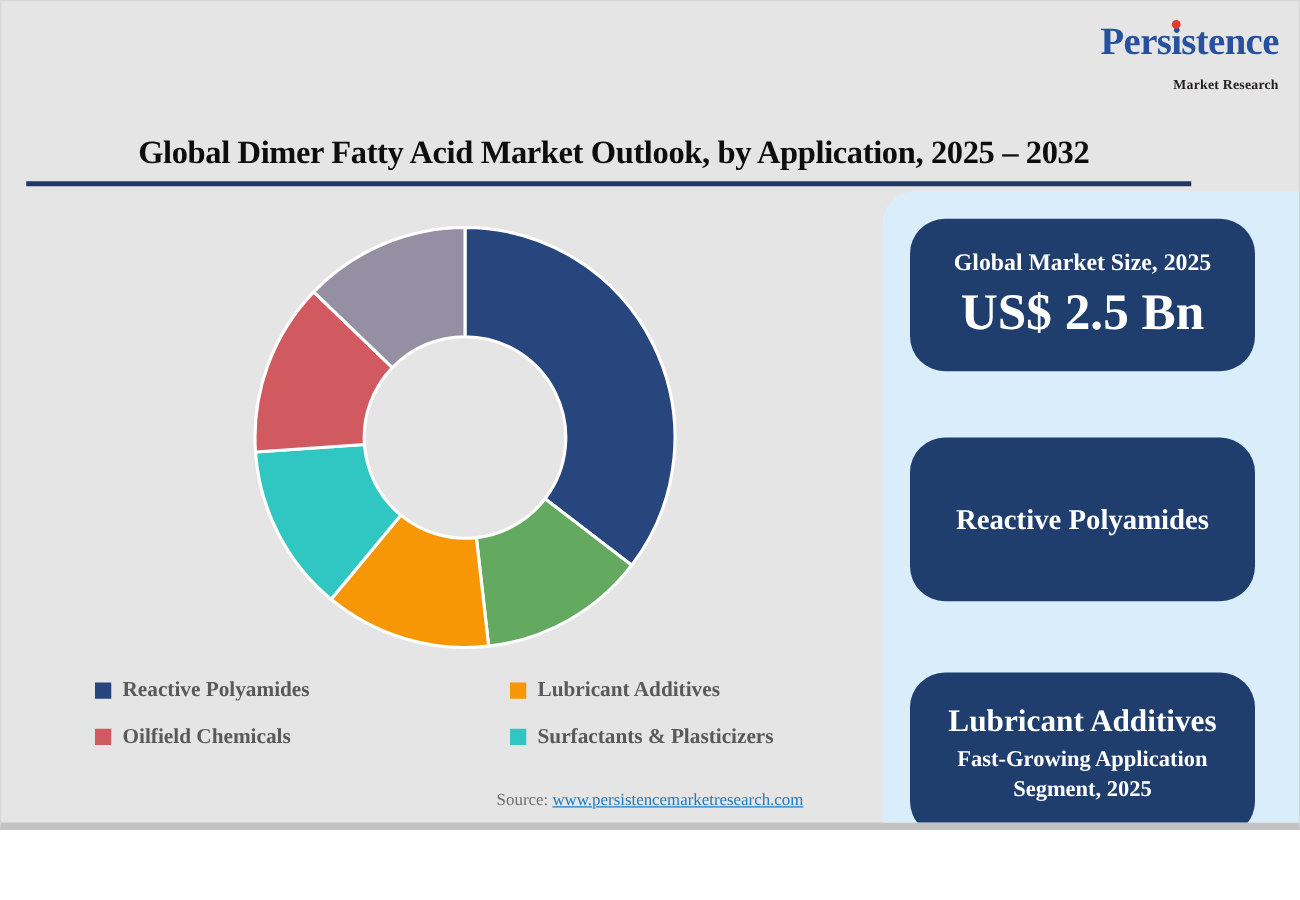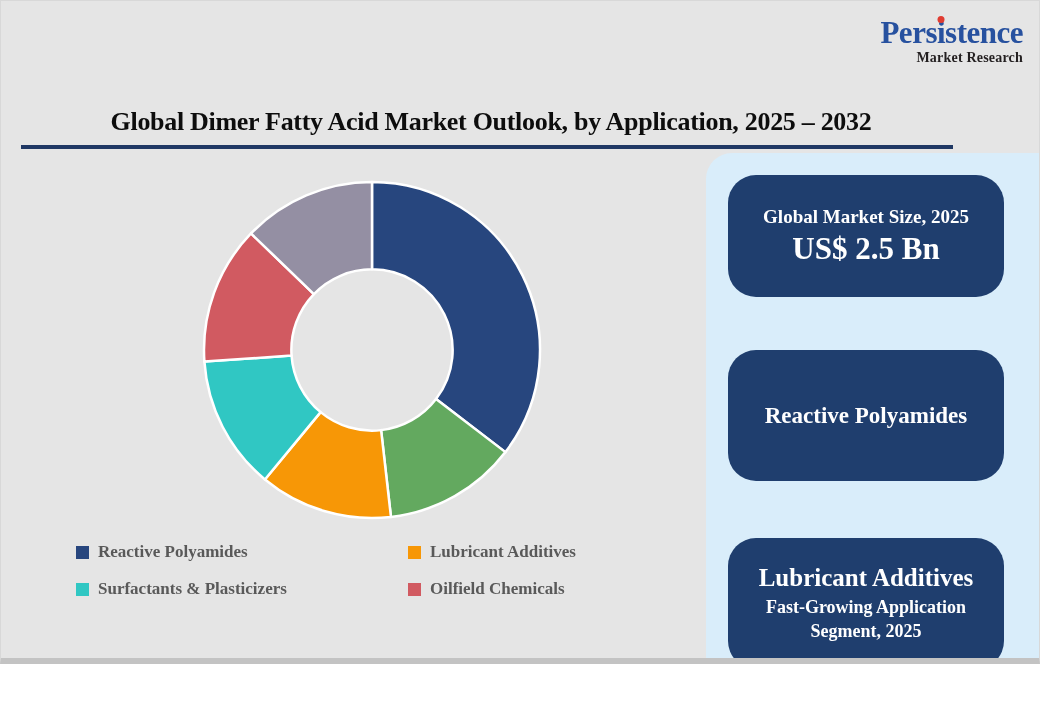--- a/index.html
+++ b/index.html
@@ -11,21 +11,21 @@
   }
 
   
   .logo { position:absolute; top:16px; right:16px; text-align:right; }
   .logo-main { font-size:31px; font-weight:bold; color:#27519F; letter-spacing:-0.5px; line-height:1; white-space:nowrap; }
   .logo-i { position:relative; display:inline-block; }
   .logo-i .red-dot {
     position:absolute; top:-1px; left:50%; transform:translateX(-50%);
     width:7px; height:7px; border-radius:50%; background:#E03C31;
   }
-  .logo-sub { font-size:14px; font-weight:bold; color:#231F20; margin-top:2px; letter-spacing:0.2px; }
+  .logo-sub { font-size:11px; font-weight:bold; color:#231F20; margin-top:14px; letter-spacing:0.2px; }
 
   
   .title {
     position:absolute; left:20px; top:106px; width:940px;
     font-size:26px; font-weight:bold; color:#0D0D0D; letter-spacing:-0.3px; white-space:nowrap;text-align:center;
   }
   .title-rule { position:absolute; left:20px; top:144px; width:932px; height:4px; background:#1F3864; }
 
   
   .donut { position:absolute; left:197px; top:175px; width:348px; height:348px; }
@@ -42,21 +42,21 @@
   .panel { position:absolute; left:705px; top:152px; width:320px; height:533px; background:#D9EDFA; border-radius:26px;padding-left:41px; }
   .card {
     position:absolute; left:22px; width:276px; box-sizing:border-box;
     background:#1F3E6E; border-radius:28px; color:#ffffff; text-align:center;
     display:flex; flex-direction:column; justify-content:center; padding:10px 14px;
   }
   .card-1 { top:22px;  height:122px; }
   .card-2 { top:197px; height:131px; }
   .card-3 { top:385px; height:131px; }
   .card-1 .card-title { font-size:19px; font-weight:bold; }
-  .card-1 .card-value { font-size:31px; font-weight:bold; margin-top:3px; }
+  .card-1 .card-value { font-size:41px; font-weight:bold; margin-top:3px; }
   .card-2 .card-title { font-size:23px; font-weight:bold; }
   .card-3 .card-title { font-size:25px; font-weight:bold; }
   .card-sub { font-size:18px; font-weight:bold; line-height:1.3; margin-top:4px; }
 
   
   .source { position:absolute; left:0; right:0; bottom:10px; text-align:center; font-size:13.5px; color:#6E6E6E; }
   .source a { color:#1D7CC4; text-decoration:underline; cursor:pointer; }
 </style>
 </head>
 <body>
@@ -85,37 +85,41 @@
   <div class="legend">
     <div class="legend-item">
       <span class="legend-marker" style="background: rgb(39, 70, 126);"></span>
       <span>Reactive Polyamides</span>
     </div>
     <div class="legend-item">
       <span class="legend-marker" style="background: rgb(247, 151, 6);"></span>
       <span>Lubricant Additives</span>
     </div>
     <div class="legend-item">
+      <span class="legend-marker" style="background: rgb(209, 90, 97);"></span>
+      <span>Oilfield Chemicals</span>
+    </div>
+    <div class="legend-item">
       <span class="legend-marker" style="background: rgb(48, 199, 195);"></span>
       <span>Surfactants &amp; Plasticizers</span>
-    </div>
-    <div class="legend-item">
-      <span class="legend-marker" style="background: rgb(209, 90, 97);"></span>
-      <span>Oilfield Chemicals</span>
     </div>
   </div>
 
   <div class="panel">
     <div class="card card-1">
       <div class="card-title">Global Market Size, 2025</div>
       <div class="card-value">US$ 2.5 Bn</div>
     </div>
     <div class="card card-2">
       <div class="card-title">Reactive Polyamides</div>
     </div>
     <div class="card card-3">
       <div class="card-title">Lubricant Additives</div>
       <div class="card-sub">Fast-Growing Application Segment, 2025</div>
     </div>
   </div>
 
+  <div class="source">
+    <span>Source:</span>
+    <a>www.persistencemarketresearch.com</a>
+  </div>
 
 </div>
 
 </body></html>

